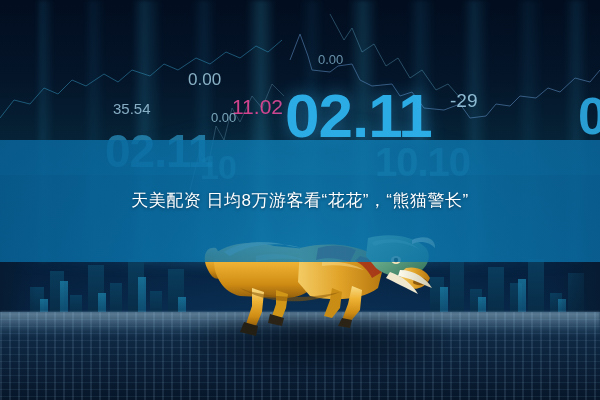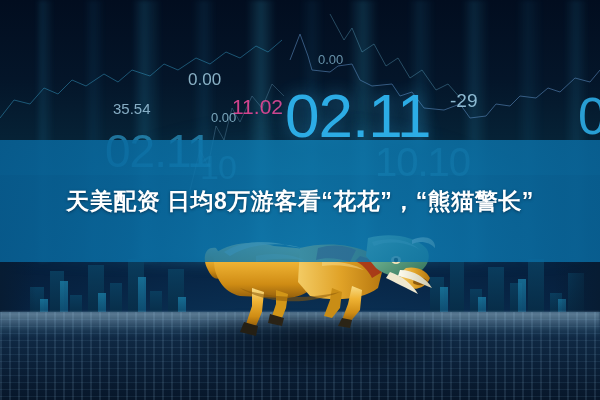--- a/index.html
+++ b/index.html
@@ -53,21 +53,21 @@
   
   .num{position:absolute;color:#7fc4e8;white-space:nowrap;}
   .n-55   {left:113px;top:100px;font-size:15px;color:#9dc6dd;opacity:.85;}
   .n-000a {left:188px;top:70px; font-size:17px;color:#a9d6ea;opacity:.80;}
   .n-1102 {left:232px;top:95px; font-size:21px;color:#ec4899;opacity:.88;}
   .n-000b {left:211px;top:110px;font-size:13px;color:#9fd0e6;opacity:.75;}
   .n-000c {left:318px;top:52px; font-size:13px;color:#8fc4de;opacity:.70;}
   .n-02p  {left:385px;top:63px; font-size:22px;color:#b7e0f2;opacity:.90;}
   .n-24   {left:450px;top:90px; font-size:19px;color:#a4d4ec;opacity:.85;}
 
-  .big{position:absolute;font-weight:400;white-space:nowrap;letter-spacing:-1px;}
+  .big{position:absolute;font-weight:700;white-space:nowrap;letter-spacing:-1px;}
   .big-left{
     left:105px;top:124px;font-size:46px;
     color:#2fa5d8;opacity:.62;
   }
   .big-right{
     left:285px;top:80px;font-size:62px;
     color:#2fb4ef;opacity:.95;
     text-shadow:0 0 18px rgba(60,180,240,.55);
   }
   .big-1010{
@@ -92,22 +92,22 @@
        rgba(9,100,152,.90) 100%);
   }
   .banner-inner{
     position:absolute;inset:0;
     display:flex;flex-direction:column;
     align-items:center;justify-content:center;
     gap:2px;
   }
   .title-line{
     color:#ffffff;
-    font-weight:bold;
-    font-size:23px;
+    font-weight:normal;
+    font-size:17px;
     line-height:1.34;
     letter-spacing:.5px;
     text-shadow:0 1px 3px rgba(0,20,40,.55);
     white-space:nowrap;
   }
 
   
   .bars{position:absolute;left:0;top:255px;width:600px;height:62px;}
   .bar{position:absolute;bottom:0;background:linear-gradient(180deg,#1b7fa8 0%,#0d4f75 100%);opacity:.75;}
   .bars-dark .bar{background:linear-gradient(180deg,#0a3f60 0%,#072b45 100%);opacity:.9;}

